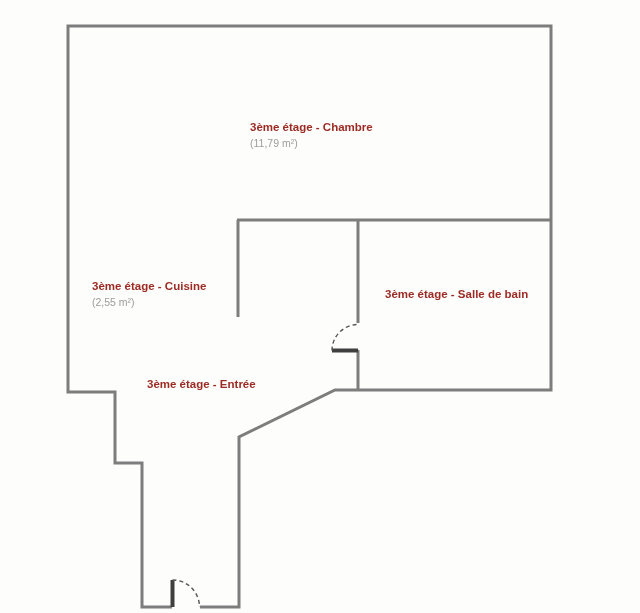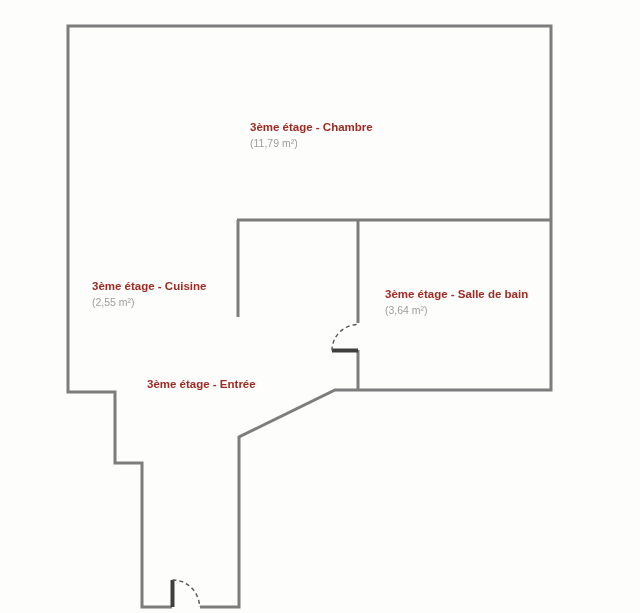--- a/index.html
+++ b/index.html
@@ -90,20 +90,19 @@
     <span class="room-area">(11,79 m²)</span>
   </div>
 
   <div class="room-label label-cuisine">
     <span class="room-name">3ème étage - Cuisine</span>
     <span class="room-area">(2,55 m²)</span>
   </div>
 
   <div class="room-label label-salle-de-bain">
     <span class="room-name">3ème étage - Salle de bain</span>
-    <span class="room-area">(3,64 m²)</span>
   </div>
 
   <div class="room-label label-entree">
     <span class="room-name">3ème étage - Entrée</span>
   </div>
 
 </div>
 
 </body></html>

